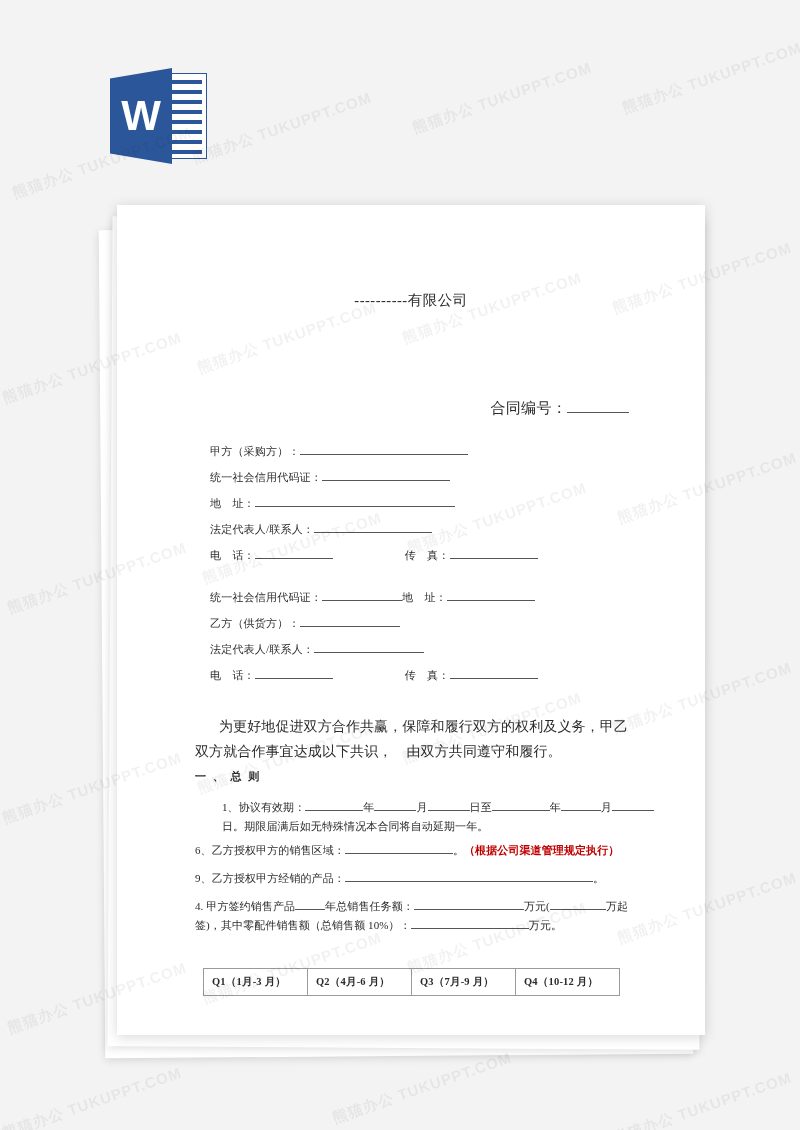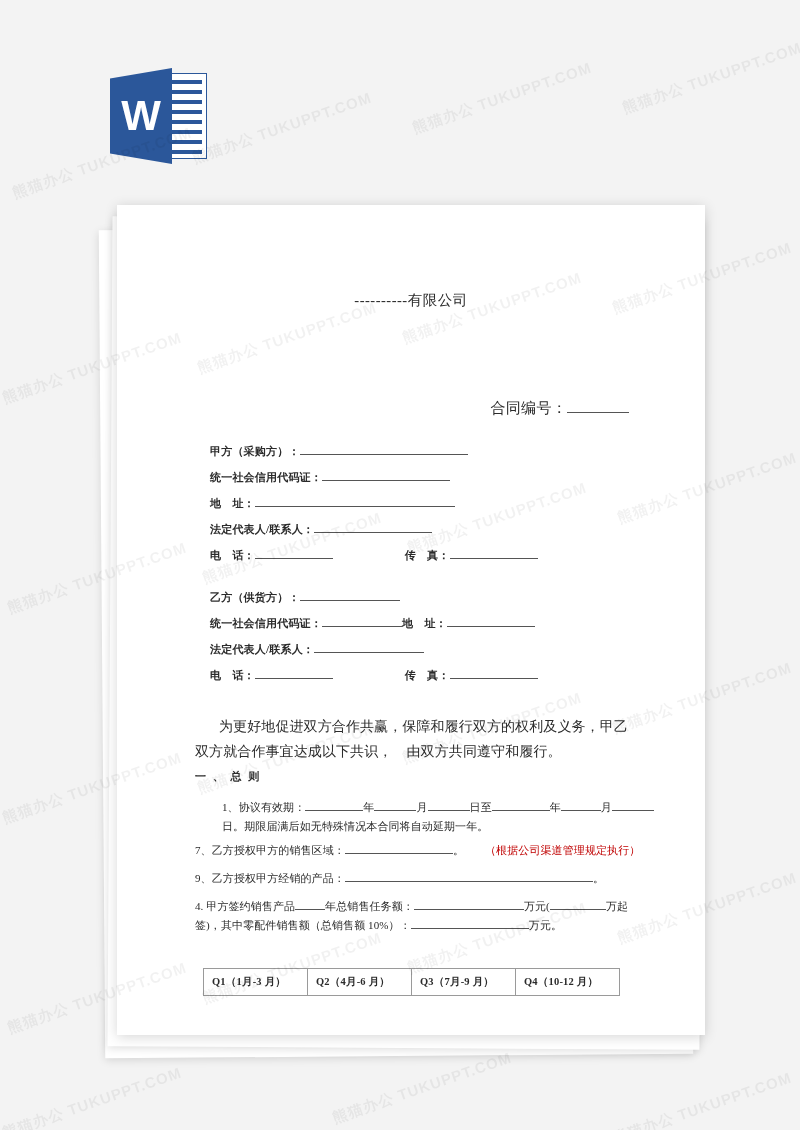--- a/index.html
+++ b/index.html
@@ -181,21 +181,21 @@
     width: 440px;
   }
   .party-a { top: 239px; }
   .party-b { top: 385px; }
   .row {
     height: 26px;
     font-size: 11px;
     letter-spacing: 0.2px;
     white-space: nowrap;
   }
-  .row .lbl { font-weight: 700; }
+  .row .lbl { font-weight: 400; }
   .para {
     position: absolute;
     left: 78px;
     width: 440px;
     font-size: 14px;
     line-height: 25px;
     letter-spacing: 0.1px;
   }
   .p-intro { top: 509px; }
   .p-intro .indent { text-indent: 24px; display: block; }
@@ -213,21 +213,21 @@
     width: 448px;
     font-size: 11px;
     line-height: 19px;
     letter-spacing: 0.1px;
   }
   .c1 { top: 593px; margin-left: 27px; }
   .c2 { top: 636px; }
   .c3 { top: 664px; }
   .c4 { top: 692px; }
   .c5 { top: 735px; }
-  .red { color: #c00000; font-weight: 400; margin-left: 21px; }
+  .red { color: #c00000; font-weight: 700; }
 
   
   .q-table {
     position: absolute;
     left: 86px;
     top: 763px;
     width: 417px;
     border-collapse: collapse;
     table-layout: fixed;
   }
@@ -291,24 +291,24 @@
       </div>
       <div class="row">
         <span class="lbl">电　话：</span><span class="fill" style="width:78px"></span>
         <span style="display:inline-block;width:66px"></span>
         <span class="lbl">传　真：</span><span class="fill" style="width:88px"></span>
       </div>
     </div>
 
     <div class="party-block party-b">
       <div class="row">
+        <span class="lbl">统一社会信用代码证：</span><span class="fill" style="width:80px"></span><span class="lbl">地　址：</span><span class="fill" style="width:88px"></span>
+      </div>
+      <div class="row">
         <span class="lbl">乙方（供货方）：</span><span class="fill" style="width:100px"></span>
-      </div>
-      <div class="row">
-        <span class="lbl">统一社会信用代码证：</span><span class="fill" style="width:80px"></span><span class="lbl">地　址：</span><span class="fill" style="width:88px"></span>
       </div>
       <div class="row">
         <span class="lbl">法定代表人/联系人：</span><span class="fill" style="width:110px"></span>
       </div>
       <div class="row">
         <span class="lbl">电　话：</span><span class="fill" style="width:78px"></span>
         <span style="display:inline-block;width:66px"></span>
         <span class="lbl">传　真：</span><span class="fill" style="width:88px"></span>
       </div>
     </div>
@@ -317,21 +317,21 @@
       <span class="indent">为更好地促进双方合作共赢，保障和履行双方的权利及义务，甲乙双方就合作事宜达成以下共识，　由双方共同遵守和履行。</span>
     </div>
 
     <div class="sect-head">一 、 总 则</div>
 
     <div class="clause c1">
       <span>1、协议有效期：</span><span class="fill" style="width:58px"></span><span>年</span><span class="fill" style="width:42px"></span><span>月</span><span class="fill" style="width:42px"></span><span>日至</span><span class="fill" style="width:58px"></span><span>年</span><span class="fill" style="width:40px"></span><span>月</span><span class="fill" style="width:42px"></span><span>日。期限届满后如无特殊情况本合同将自动延期一年。</span>
     </div>
 
     <div class="clause c2">
-      <span>7、乙方授权甲方的销售区域：</span><span class="fill" style="width:108px"></span><span>。</span><span class="red">（根据公司渠道管理规定执行）</span>
+      <span>6、乙方授权甲方的销售区域：</span><span class="fill" style="width:108px"></span><span>。</span><span class="red">（根据公司渠道管理规定执行）</span>
     </div>
 
     <div class="clause c3">
       <span>9、乙方授权甲方经销的产品：</span><span class="fill" style="width:248px"></span><span>。</span>
     </div>
 
     <div class="clause c4">
       <span>4. 甲方签约销售产品</span><span class="fill" style="width:30px"></span><span>年总销售任务额：</span><span class="fill" style="width:110px"></span><span>万元(</span><span class="fill" style="width:56px"></span><span>万起签)，其中零配件销售额（总销售额 10%）：</span><span class="fill" style="width:118px"></span><span>万元。</span>
     </div>
 

